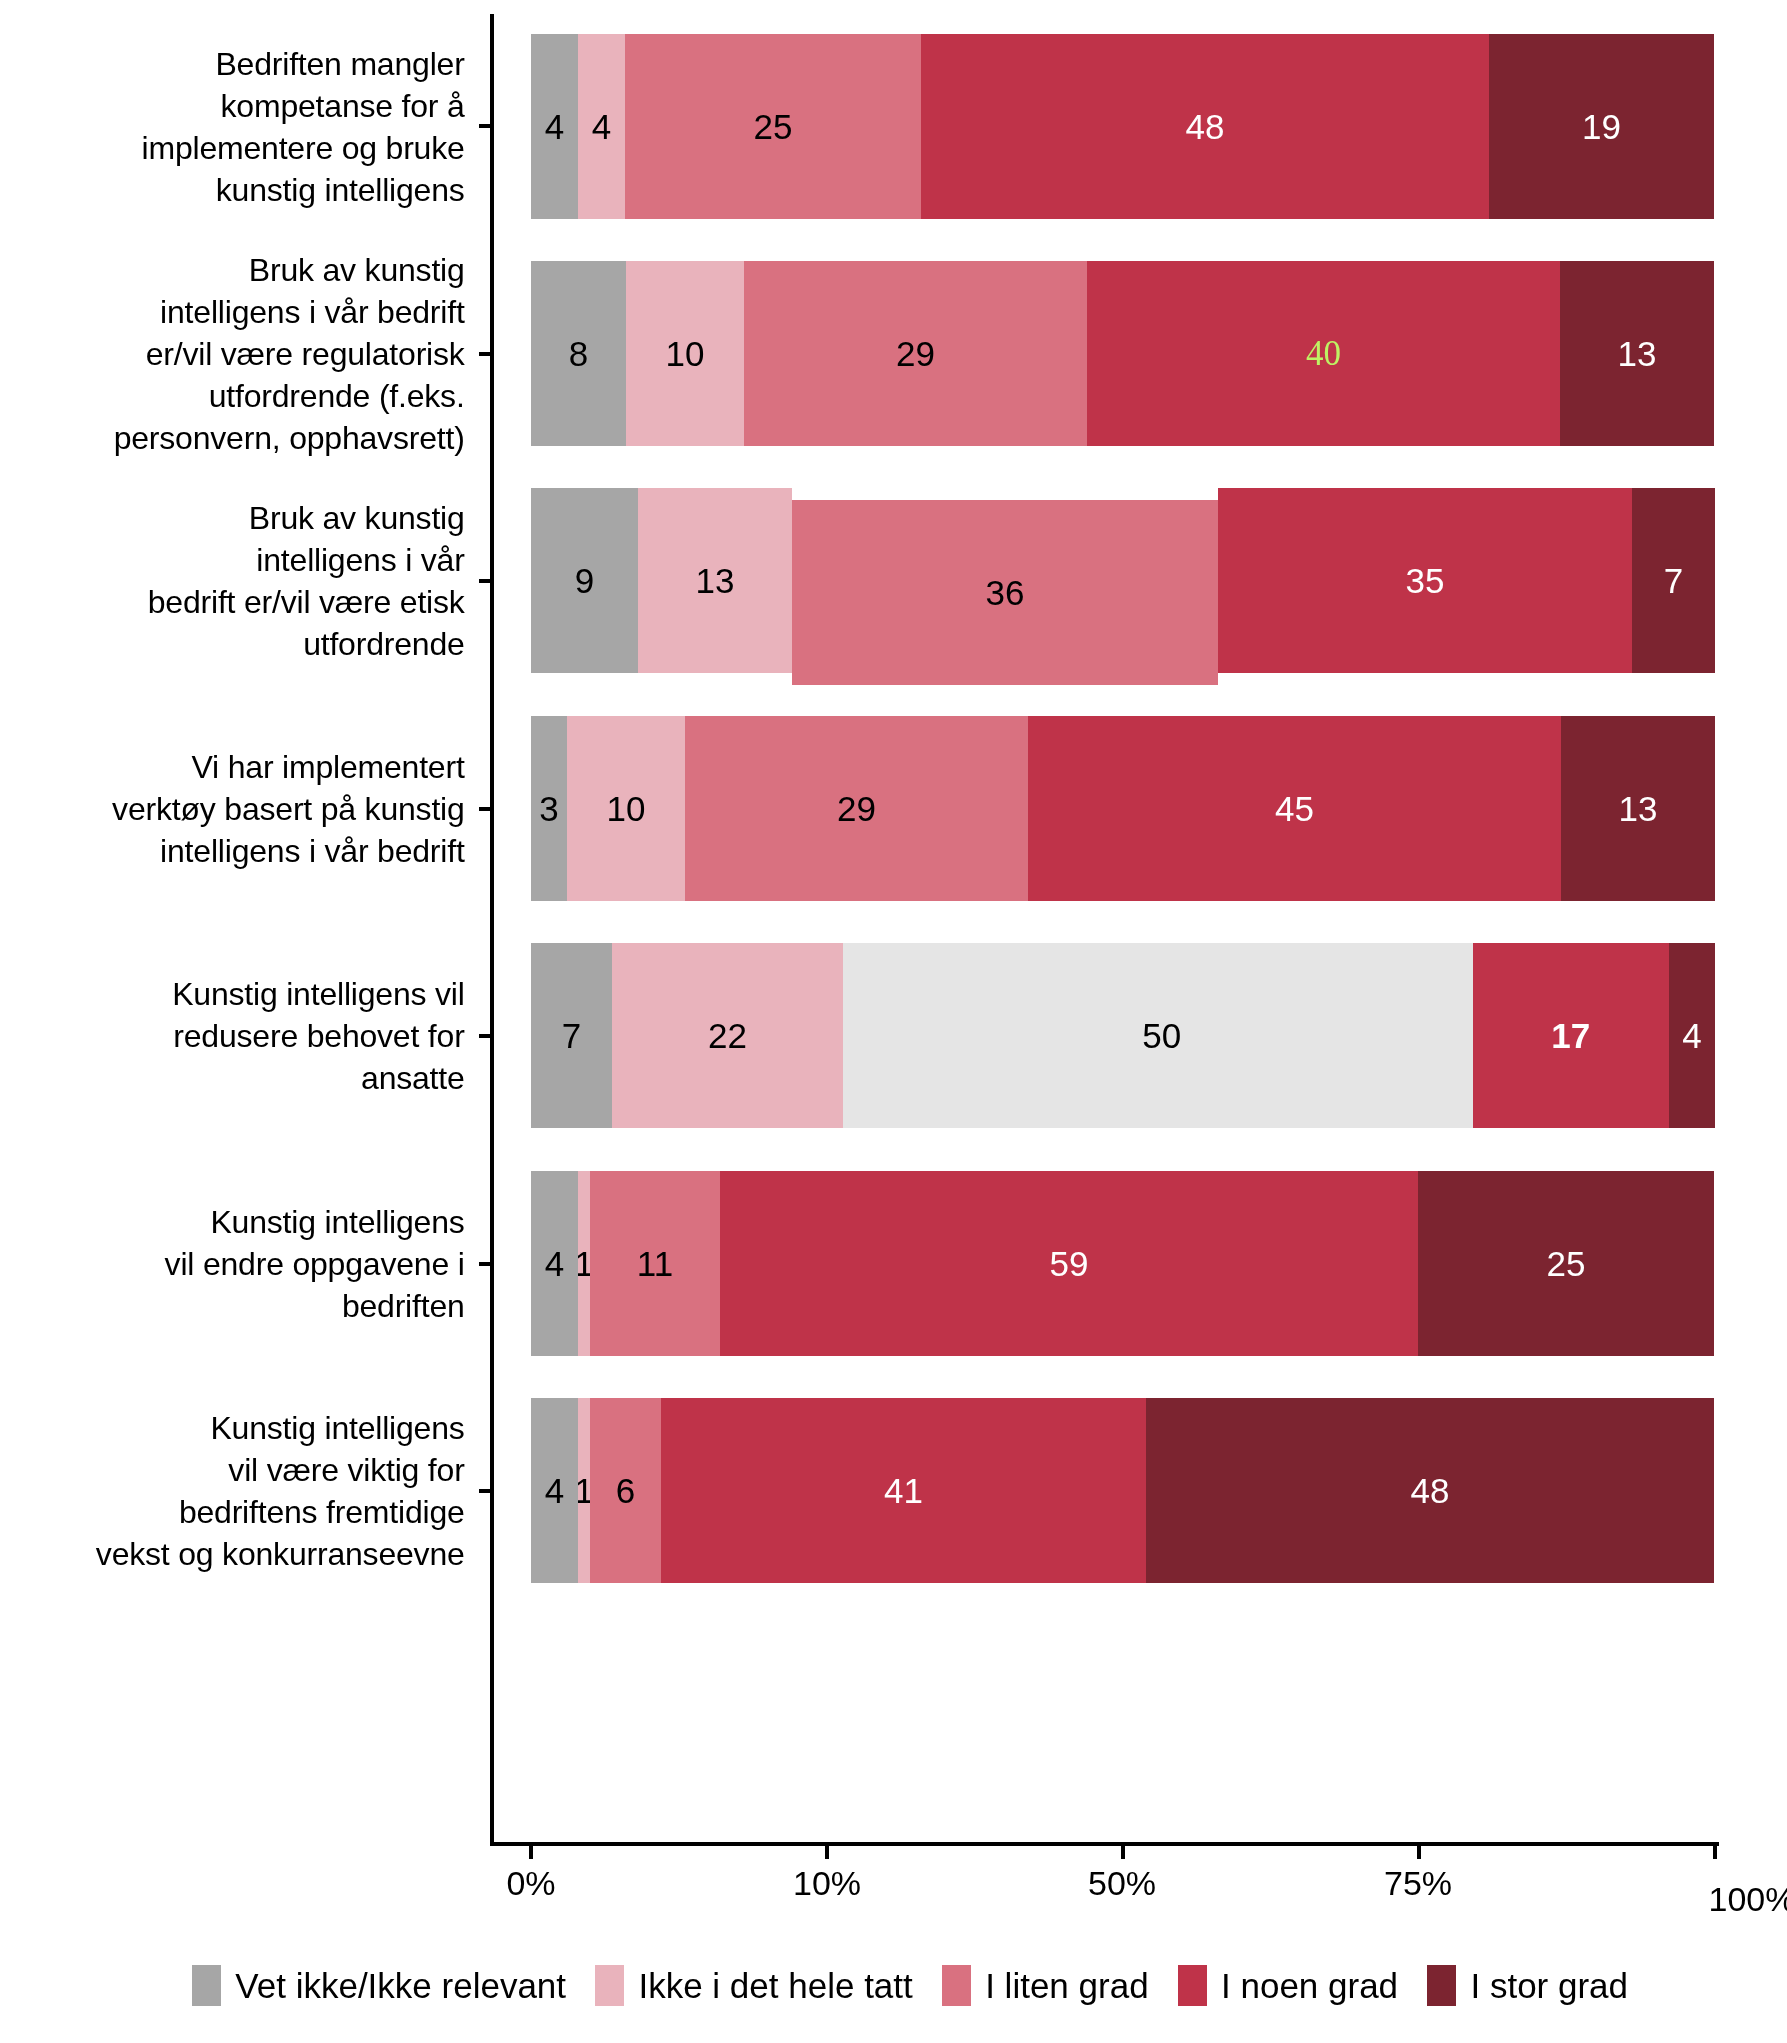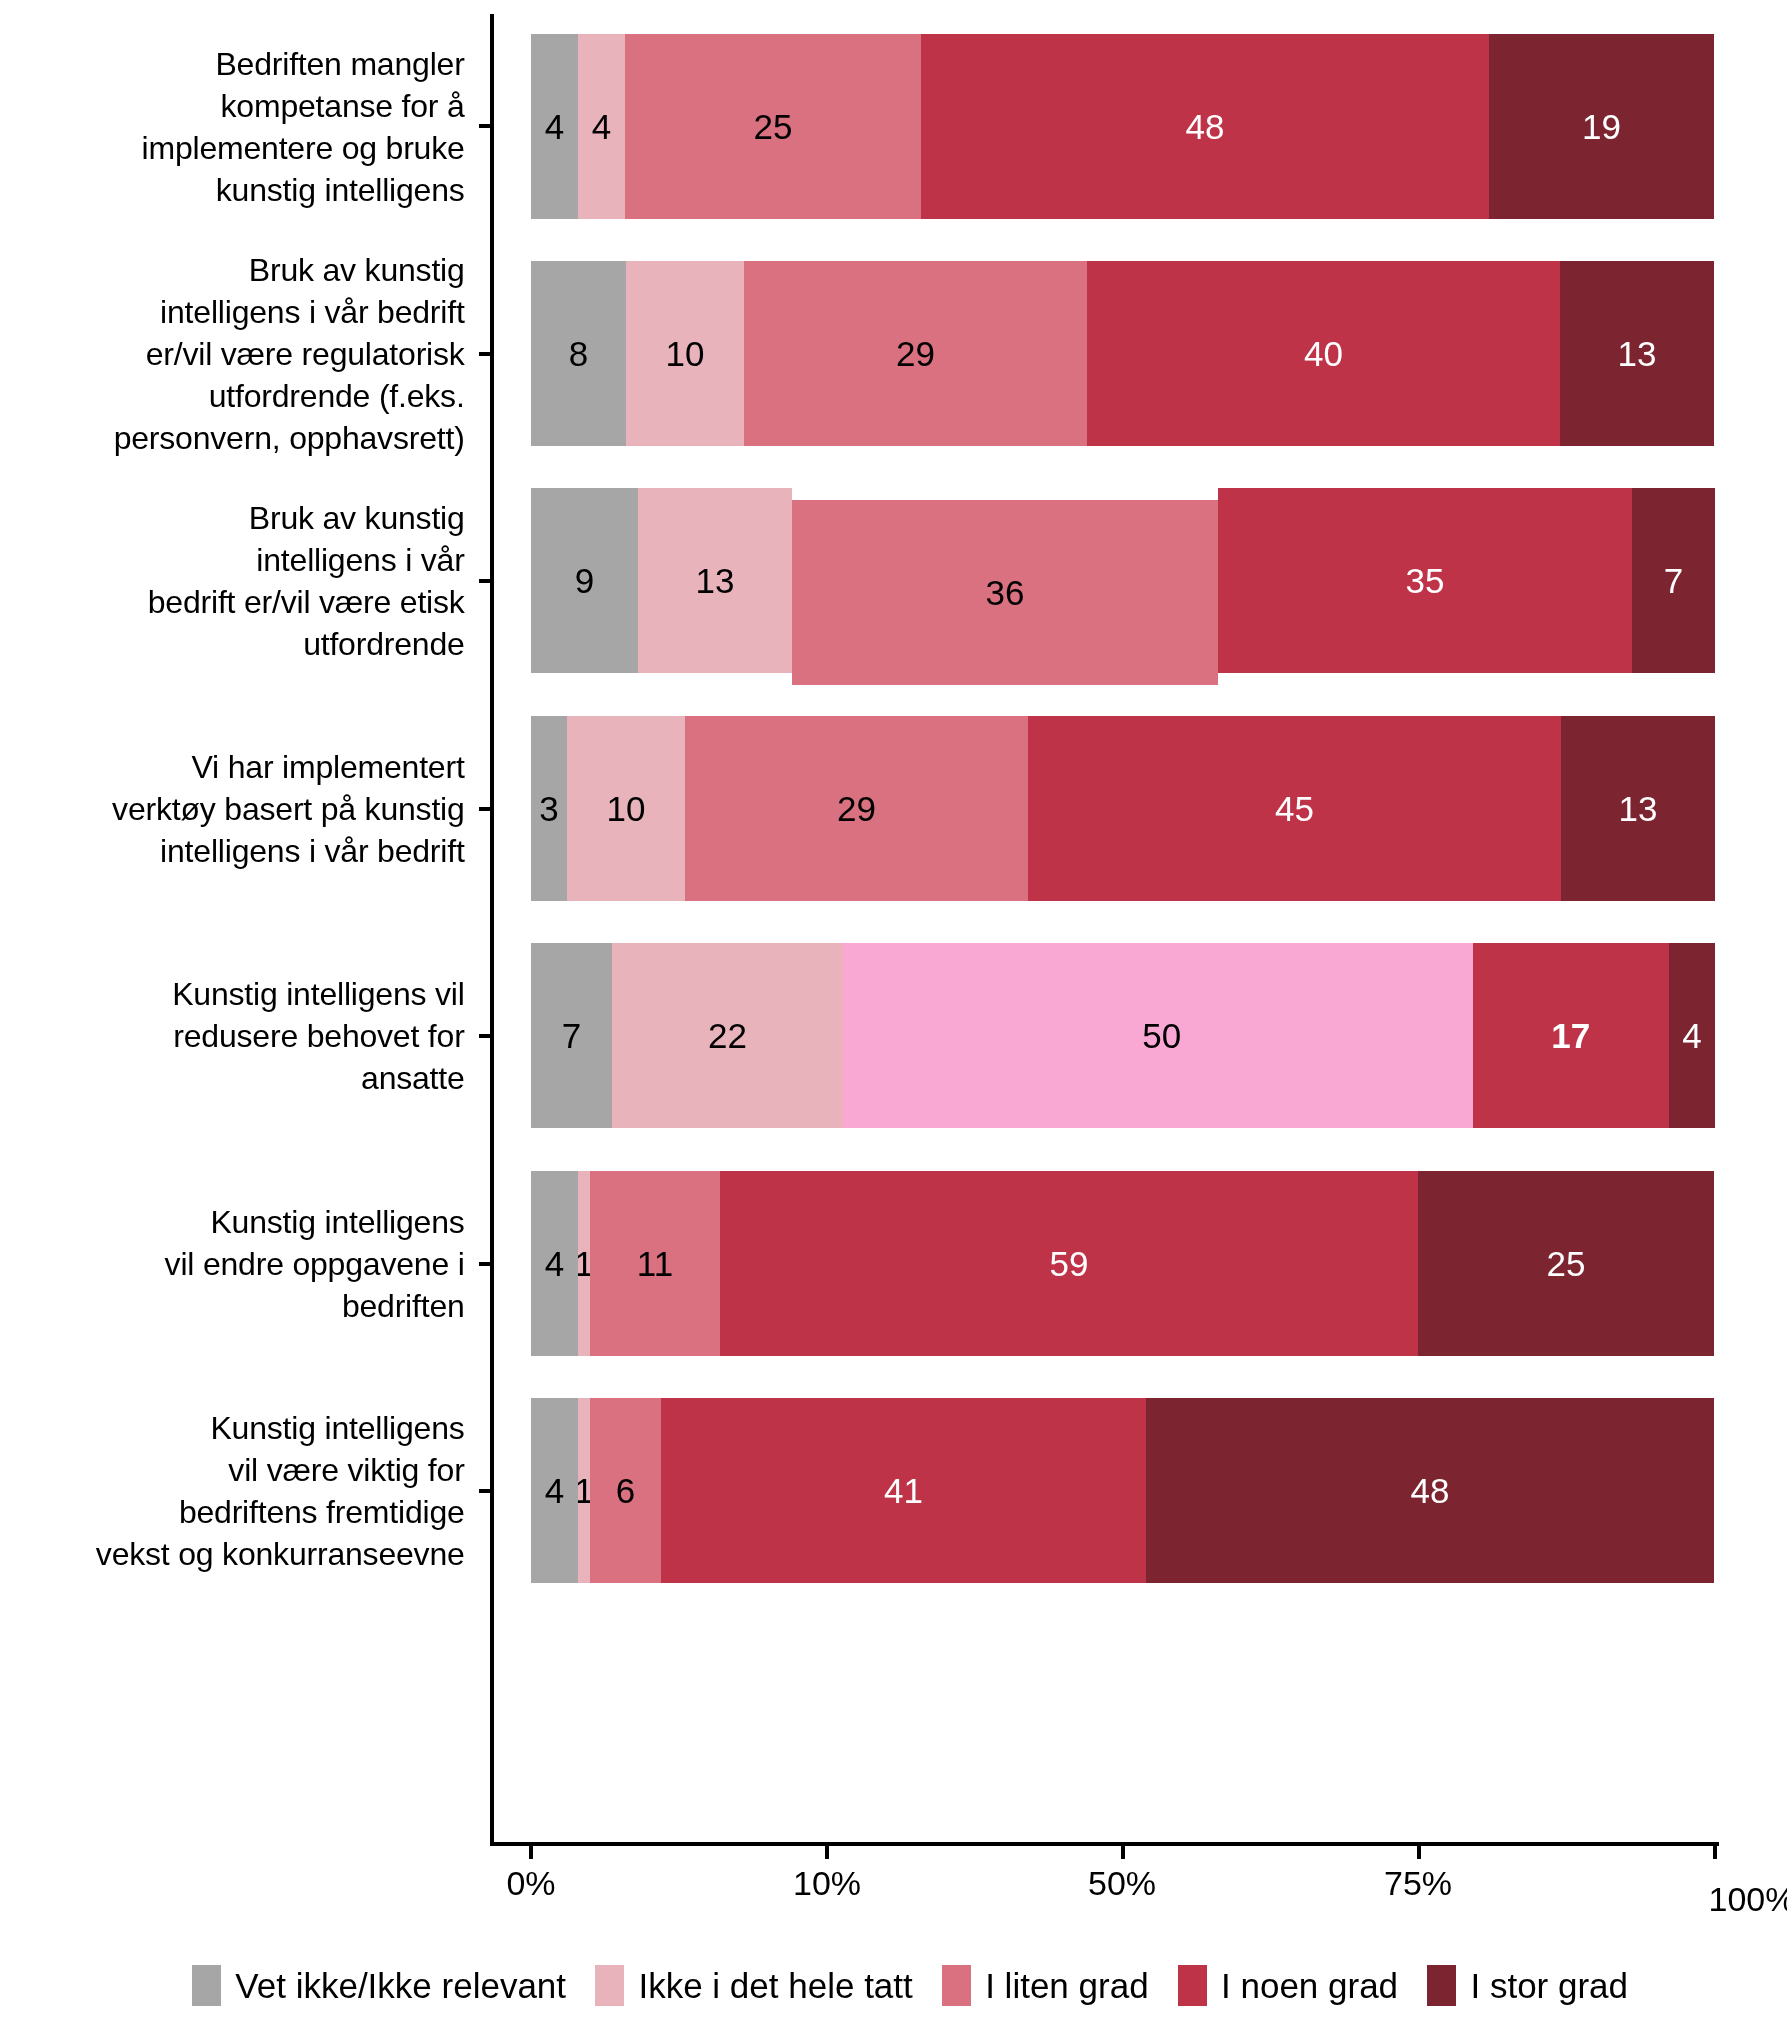--- a/index.html
+++ b/index.html
@@ -172,21 +172,21 @@
         <div class="barwrap" style="top: 261px; height: 185px;">
           <div class="seg" title="Vet ikke/Ikke relevant: 8%" style="width: 95px; background: rgb(166, 166, 166); color: rgb(0, 0, 0);">
             <span>8</span>
           </div>
           <div class="seg" title="Ikke i det hele tatt: 10%" style="width: 118px; background: rgb(233, 179, 188); color: rgb(0, 0, 0);">
             <span>10</span>
           </div>
           <div class="seg" title="I liten grad: 29%" style="width: 343px; background: rgb(217, 113, 128); color: rgb(0, 0, 0);">
             <span>29</span>
           </div>
-          <div class="seg" title="I noen grad: 40%" style="width: 473px; background: rgb(191, 51, 73); color: #ffffff;">
+          <div class="seg" title="I noen grad: 40%" style="width: 473px; background: rgb(191, 51, 73); color: #bef264; font-family: Liberation Serif, serif;">
             <span>40</span>
           </div>
           <div class="seg" title="I stor grad: 13%" style="width: 154px; background: rgb(124, 36, 48); color: rgb(255, 255, 255);">
             <span>13</span>
           </div>
         </div>
         <div class="row" style="top: 488px; height: 185px;">
           <div class="ylabel">Bruk av kunstig
 intelligens i vår
 bedrift er/vil være etisk
@@ -236,21 +236,21 @@
 redusere behovet for
 ansatte</div>
         </div>
         <div class="barwrap" style="top: 943px; height: 185px;">
           <div class="seg" title="Vet ikke/Ikke relevant: 7%" style="width: 83px; background: rgb(166, 166, 166); color: rgb(0, 0, 0);">
             <span>7</span>
           </div>
           <div class="seg" title="Ikke i det hele tatt: 22%" style="width: 236px; background: rgb(233, 179, 188); color: rgb(0, 0, 0);">
             <span>22</span>
           </div>
-          <div class="seg" title="I liten grad: 50%" style="width: 644px; background: #f9a8d4; color: rgb(0, 0, 0); padding-left: 8px;">
+          <div class="seg" title="I liten grad: 50%" style="width: 644px; background: #e5e5e5; color: rgb(0, 0, 0); padding-left: 8px;">
             <span>50</span>
           </div>
           <div class="seg" title="I noen grad: 17%" style="width: 201px; background: rgb(191, 51, 73); color: rgb(255, 255, 255); font-weight: bold;">
             <span>17</span>
           </div>
           <div class="seg" title="I stor grad: 4%" style="width: 47px; background: rgb(124, 36, 48); color: rgb(255, 255, 255);">
             <span>4</span>
           </div>
         </div>
         <div class="row" style="top: 1171px; height: 185px;">

